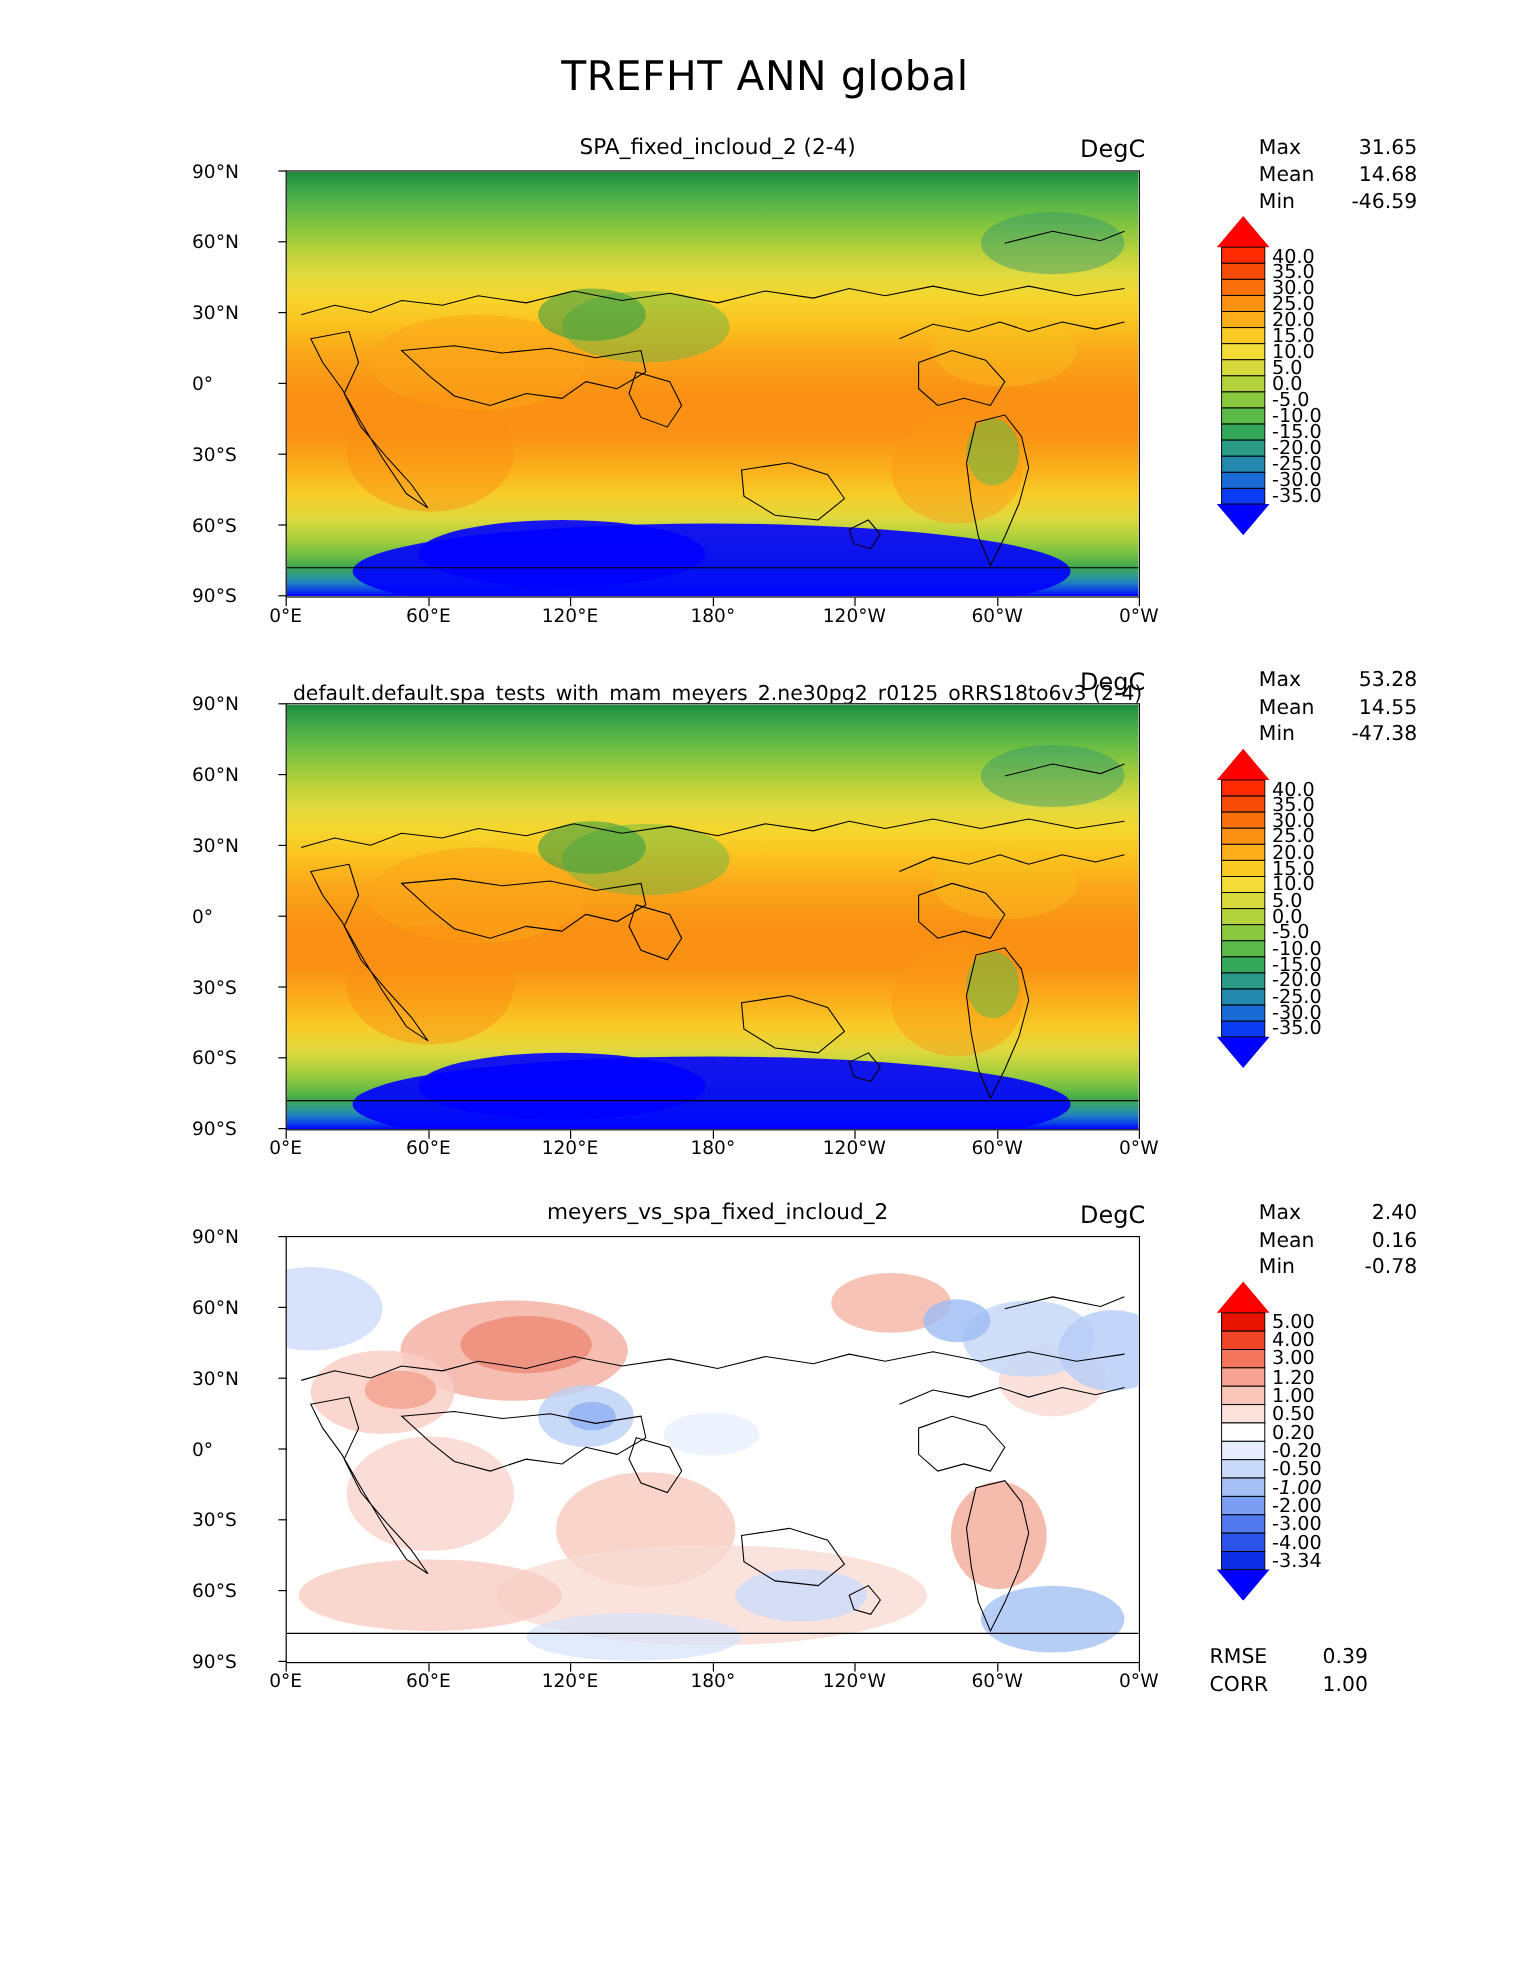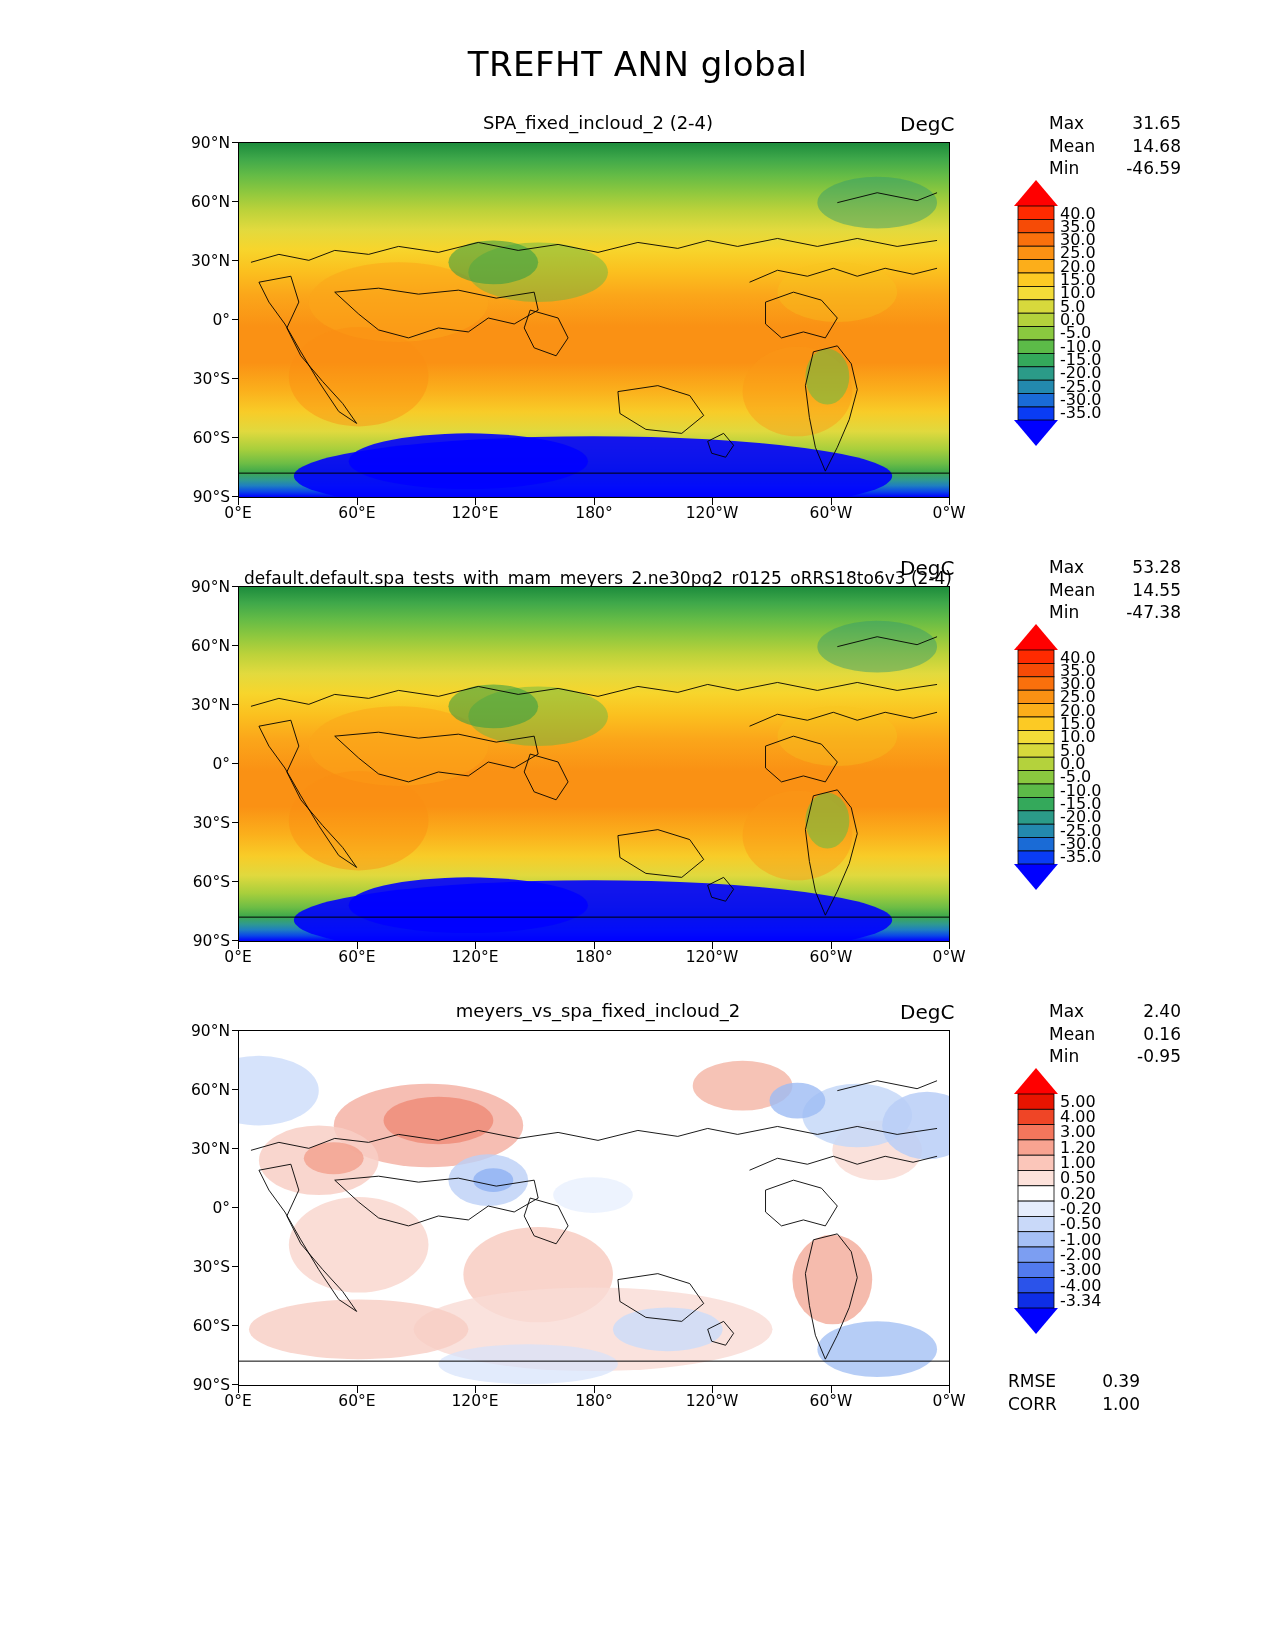--- a/index.html
+++ b/index.html
@@ -63,21 +63,20 @@
     background: #ffffff;
   }
   .map-canvas {
     position: absolute;
     inset: 0;
   }
   .map-canvas svg { display: block; width: 100%; height: 100%; }
   .ytick {
     position: absolute;
     font-size: 15.5px;
-    text-align: right;
     width: 70px;
     left: 160px;
   }
   .xtick {
     position: absolute;
     font-size: 15.5px;
     text-align: center;
     width: 80px;
     top: 396px;
   }
@@ -497,21 +496,21 @@
   <div class="tickmark-x" style="left:357px;"></div>
   <div class="tickmark-x" style="left:475px;"></div>
   <div class="tickmark-x" style="left:594px;"></div>
   <div class="tickmark-x" style="left:712px;"></div>
   <div class="tickmark-x" style="left:831px;"></div>
   <div class="tickmark-x" style="left:949px;"></div>
 
   <div class="stats">
     <span class="row"><span class="lbl">Max</span><span class="val">2.40</span></span>
     <span class="row"><span class="lbl">Mean</span><span class="val">0.16</span></span>
-    <span class="row"><span class="lbl">Min</span><span class="val">-0.95</span></span>
+    <span class="row"><span class="lbl">Min</span><span class="val">-0.78</span></span>
   </div>
 
   <div class="cbar">
     <svg width="44" height="266" viewBox="0 0 44 266">
       <polygon points="22,0 44,26 0,26" fill="#ff0000"></polygon>
       <polygon points="0,240 44,240 22,266" fill="#0000ff"></polygon>
       <g stroke="#000" stroke-width="0.8">
         <rect x="4" y="26" width="36" height="15.3" fill="#e81400"></rect>
         <rect x="4" y="41.3" width="36" height="15.3" fill="#ef4526"></rect>
         <rect x="4" y="56.6" width="36" height="15.3" fill="#f4765c"></rect>
@@ -532,21 +531,21 @@
   <div class="cbar-labels">
     <span style="top:24px;">5.00</span>
     <span style="top:39px;">4.00</span>
     <span style="top:54px;">3.00</span>
     <span style="top:70px;">1.20</span>
     <span style="top:85px;">1.00</span>
     <span style="top:100px;">0.50</span>
     <span style="top:116px;">0.20</span>
     <span style="top:131px;">-0.20</span>
     <span style="top:146px;">-0.50</span>
-    <span style="top:162px;">-1.00</span>
+    <span style="top:162px;font-style:italic;">-1.00</span>
     <span style="top:177px;">-2.00</span>
     <span style="top:192px;">-3.00</span>
     <span style="top:208px;">-4.00</span>
     <span style="top:223px;">-3.34</span>
   </div>
 
   <div class="footer-stats">
     <div><span class="lbl">RMSE</span><span class="val">0.39</span></div>
     <div><span class="lbl">CORR</span><span class="val">1.00</span></div>
   </div>

